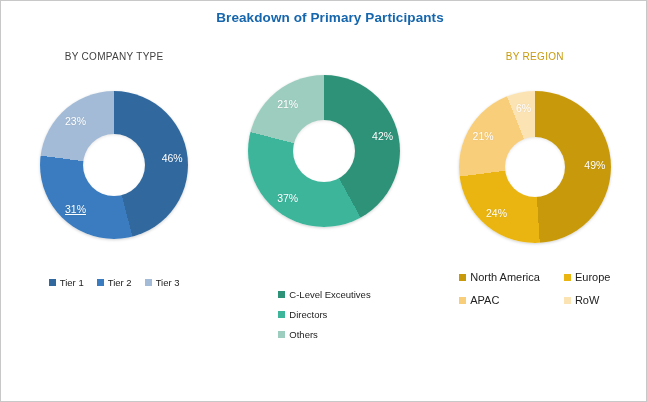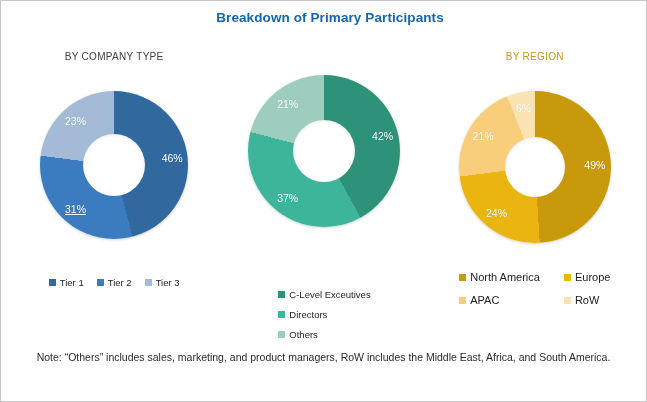--- a/index.html
+++ b/index.html
@@ -205,14 +205,13 @@
             <div class="legend-item">
               <span class="swatch" style="background: rgb(251, 227, 180);"></span>
               <span>RoW</span>
             </div>
           </div>
       </div>
     </div>
 
   </div>
 
-  <div class="note">Note: “Others” includes sales, marketing, and product managers, RoW includes the Middle East, Africa, and South America.</div>
 </div>
 
 </body></html>

